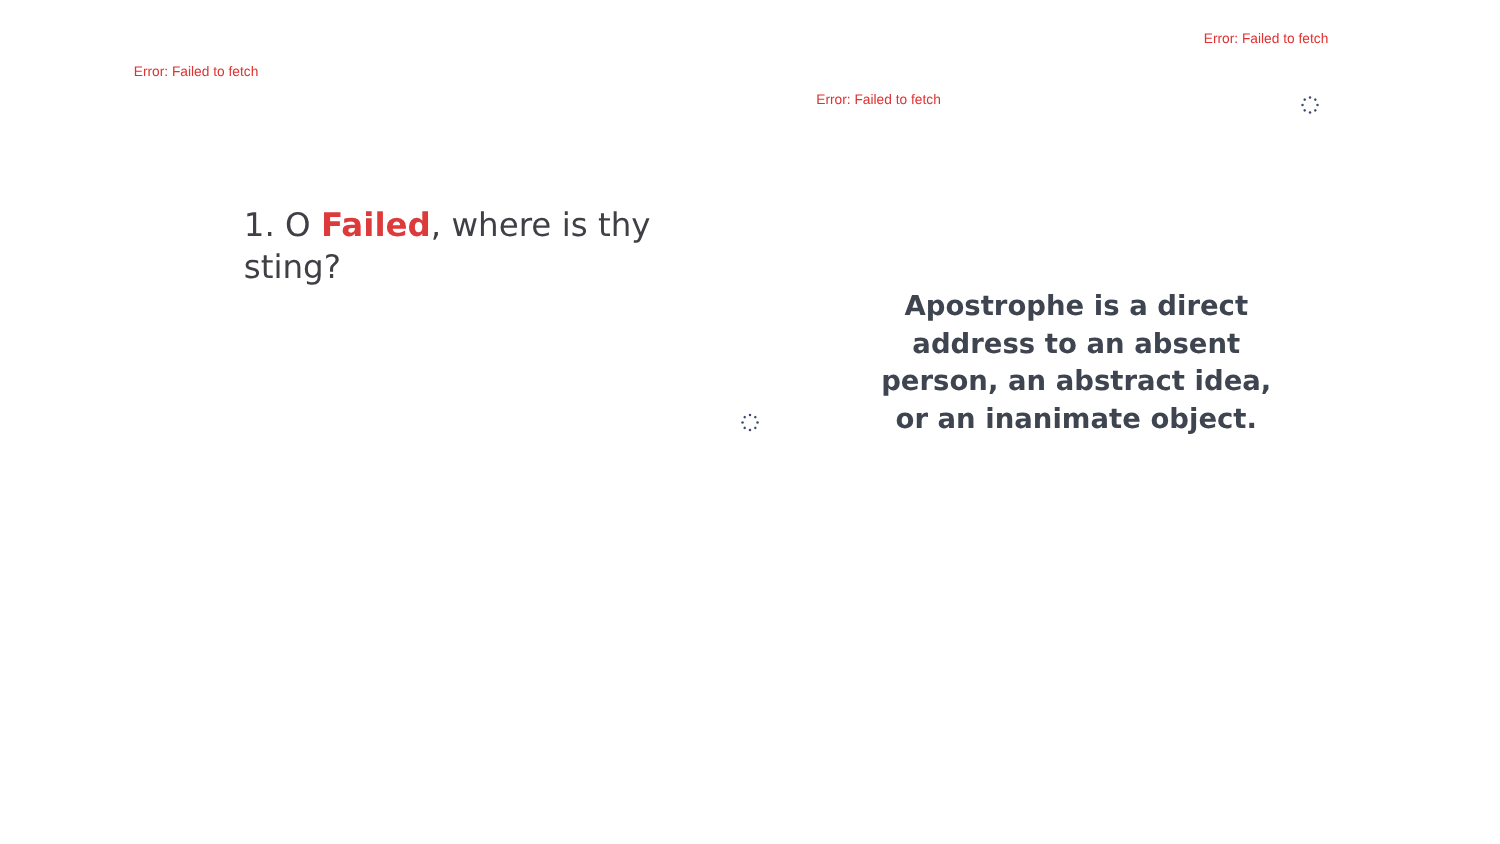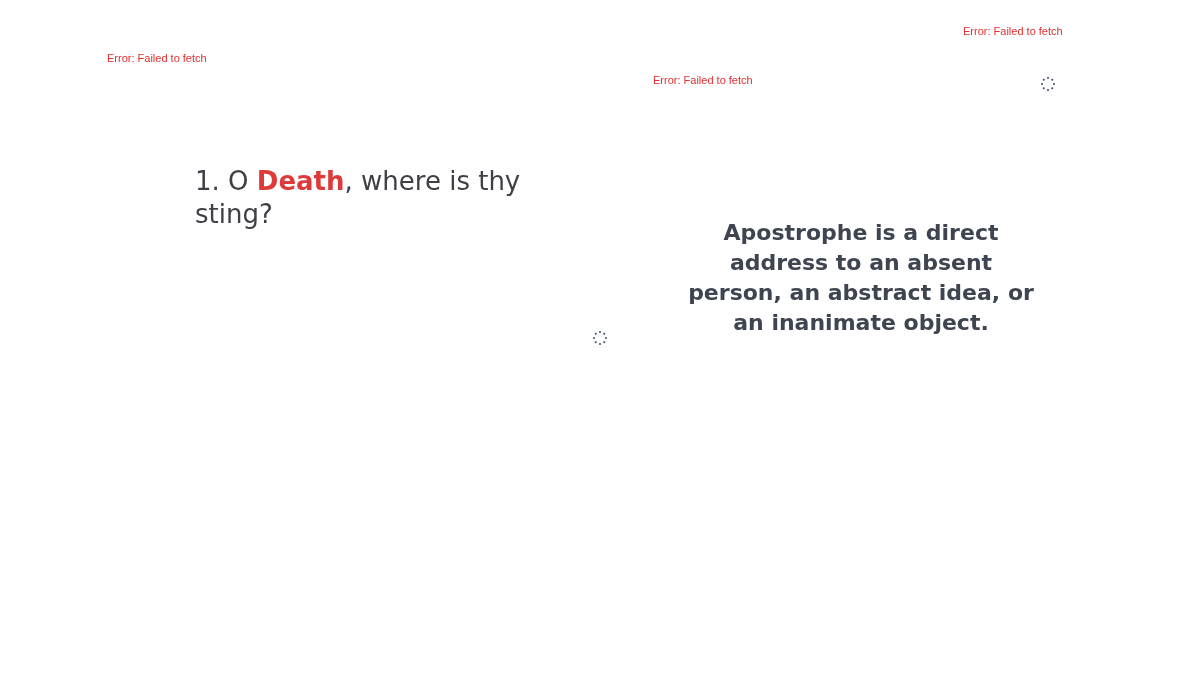--- a/index.html
+++ b/index.html
@@ -90,21 +90,21 @@
     left: 680px;
     top: 215px;
     width: 362px;
     text-align: center;
     font-family: "DejaVu Sans", sans-serif;
     font-size: 22px;
     line-height: 30px;
     font-weight: 700;
     color: #3f4550;
   }
-  .right-col p { margin: 3px; }
+  .right-col p { margin: 16px; }
   .right-col p + p { margin-top: 34px; }
 </style>
 </head>
 <body>
 
 <div class="slide">
 
   <div class="error-msg err-1">Error: Failed to fetch</div>
   <div class="error-msg err-2">Error: Failed to fetch</div>
   <div class="error-msg err-3">Error: Failed to fetch</div>
@@ -128,21 +128,21 @@
     <span style="transform: rotate(180deg) translate(6px);"></span>
     <span style="transform: rotate(225deg) translate(6px);"></span>
     <span style="transform: rotate(270deg) translate(6px);"></span>
     <span style="transform: rotate(315deg) translate(6px);"></span>
   </div>
 
   <div class="left-col">
 
     <div class="examples">
       <div class="example-item">
-        <span>1. </span><span>O </span><span class="hl">Death</span><span>, where is thy sting?</span>
+        <span>1. </span><span>O </span><span class="hl">Failed</span><span>, where is thy sting?</span>
       </div>
     </div>
   </div>
 
   <div class="right-col">
     <p>Apostrophe is a direct address to an absent person, an abstract idea, or an inanimate object.</p>
   </div>
 
 </div>
 

